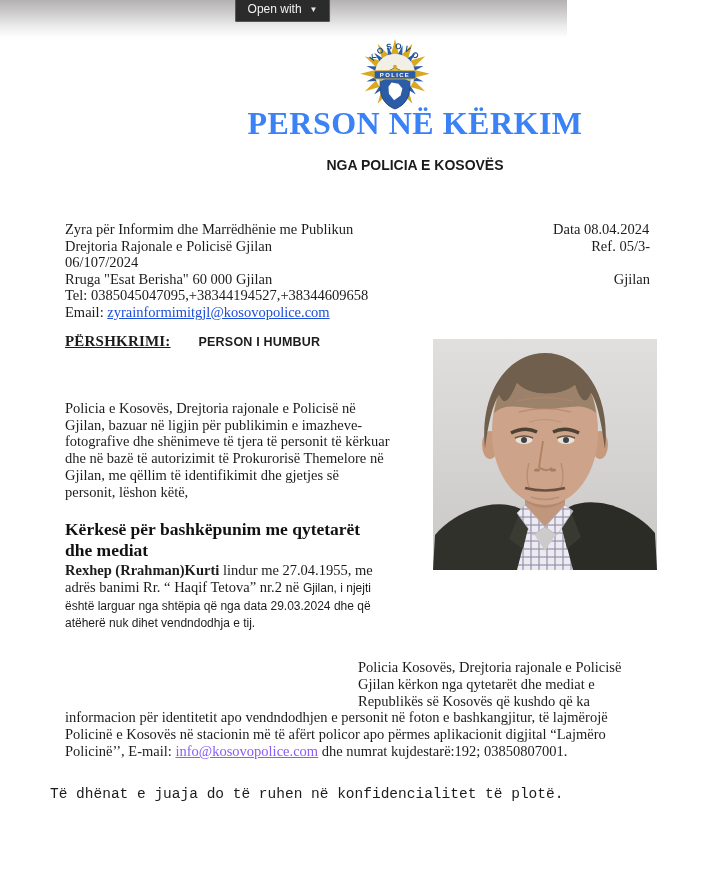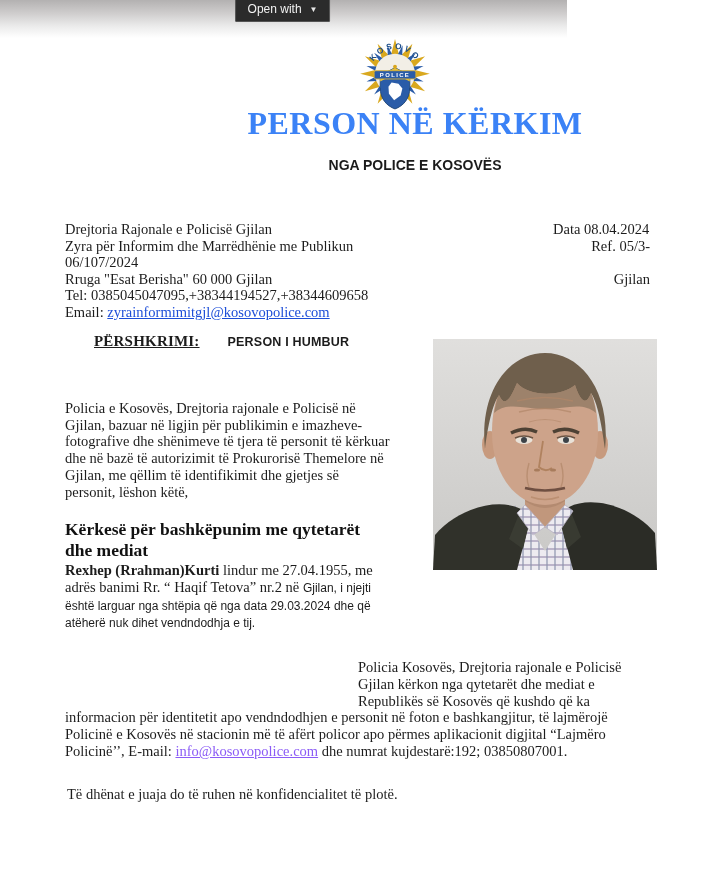--- a/index.html
+++ b/index.html
@@ -60,21 +60,21 @@
 
   .meta-right {
     position: absolute; left: 553px; top: 221px; width: 97px;
     font-size: 14.5px; line-height: 16.6px;
   }
   .meta-right .r { text-align: right; }
   .meta-right .spacer { height: 16.6px; }
 
   .desc-row {
     position: absolute; left: 65px; top: 333px;
-    display: flex; align-items: baseline; margin-left: 29px;
+    display: flex; align-items: baseline;
   }
   .desc-label {
     font-size: 15px; font-weight: bold; text-decoration: underline;
     letter-spacing: 0.2px;
   }
   .desc-status {
     margin-left: 28px;
     font-family: "Liberation Sans", "DejaVu Sans", sans-serif;
     font-size: 12.5px; font-weight: bold; letter-spacing: 0.2px;
   }
@@ -105,22 +105,23 @@
 
   .appeal-par {
     position: absolute; left: 65px; top: 659px; width: 590px;
     font-size: 14.5px; line-height: 16.8px;
     text-align: left;
   }
   .appeal-indent-spacer { float: left; width: 293px; height: 34px; }
   .plain-email-link { color: #8b5cf6; text-decoration: underline; cursor: pointer; }
 
   .footer-note {
-    position: absolute; left: 67px; top: 786px;
+    position: absolute; left: 50px; top: 786px;
     font-size: 14.5px;
+    font-family: Liberation Mono, monospace;
   }
 </style>
 </head>
 <body>
 
 <div class="screen">
 
   <div class="top-bar">
     <button class="open-with">
       <span>Open with</span>
@@ -149,25 +150,25 @@
       <circle cx="50" cy="40" r="2.2" fill="#d9a61b"></circle>
 
       <path d="M46,58 L54,59.5 L58.5,65 L56.5,73 L49,78.5 L43,71 L42.5,63 Z" fill="#ffffff"></path>
 
       <rect x="26" y="44.5" width="48" height="9.5" rx="2" fill="#2a5ca8" stroke="#d9b23a" stroke-width="1"></rect>
       <text x="50" y="52" text-anchor="middle" font-family="Liberation Sans, DejaVu Sans, sans-serif" font-size="6.8" font-weight="bold" fill="#ffffff" letter-spacing="1.6">POLICE</text>
     </svg>
   </div>
 
   <div class="doc-title">PERSON NË KËRKIM</div>
-  <div class="doc-subtitle">NGA POLICE E KOSOVËS</div>
+  <div class="doc-subtitle">NGA POLICIA E KOSOVËS</div>
 
   <div class="meta-left">
+    <div class="line">Zyra për Informim dhe Marrëdhënie me Publikun</div>
     <div class="line">Drejtoria Rajonale e Policisë Gjilan</div>
-    <div class="line">Zyra për Informim dhe Marrëdhënie me Publikun</div>
     <div class="line">06/107/2024</div>
     <div class="line">Rruga "Esat Berisha" 60 000 Gjilan</div>
     <div class="line">Tel: 0385045047095,+38344194527,+38344609658</div>
     <div class="line"><span>Email: </span><a class="email-link">zyrainformimitgjl@kosovopolice.com</a></div>
   </div>
 
   <div class="meta-right">
     <div>Data 08.04.2024</div>
     <div class="r">Ref. 05/3-</div>
     <div class="spacer"></div>

